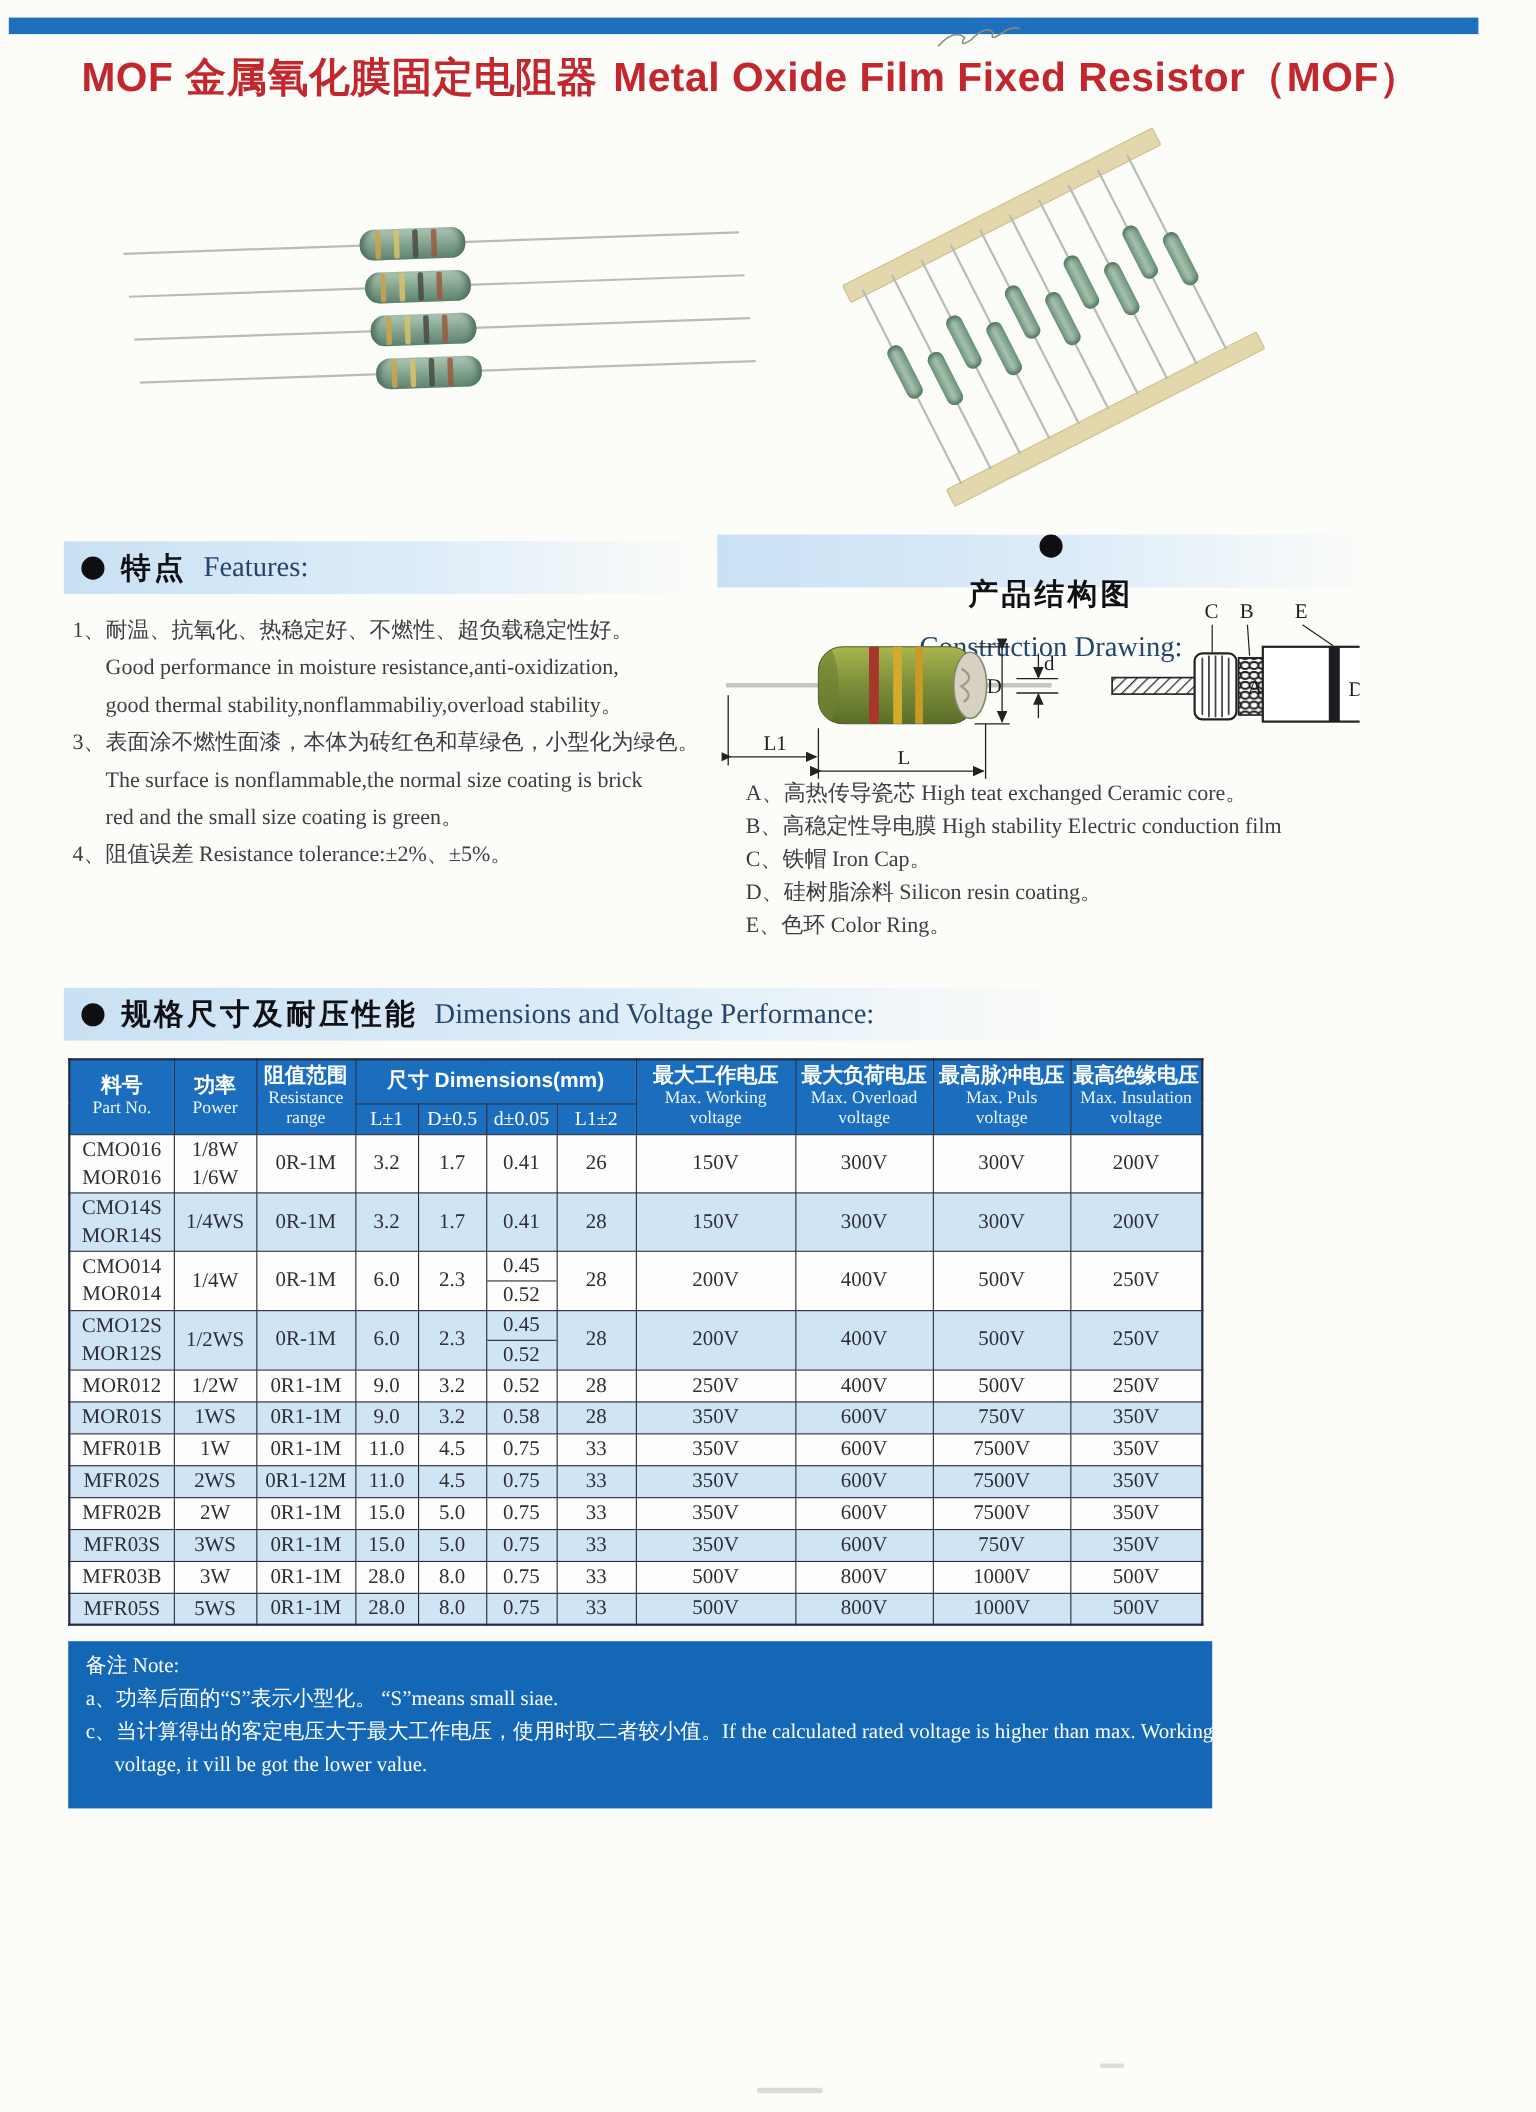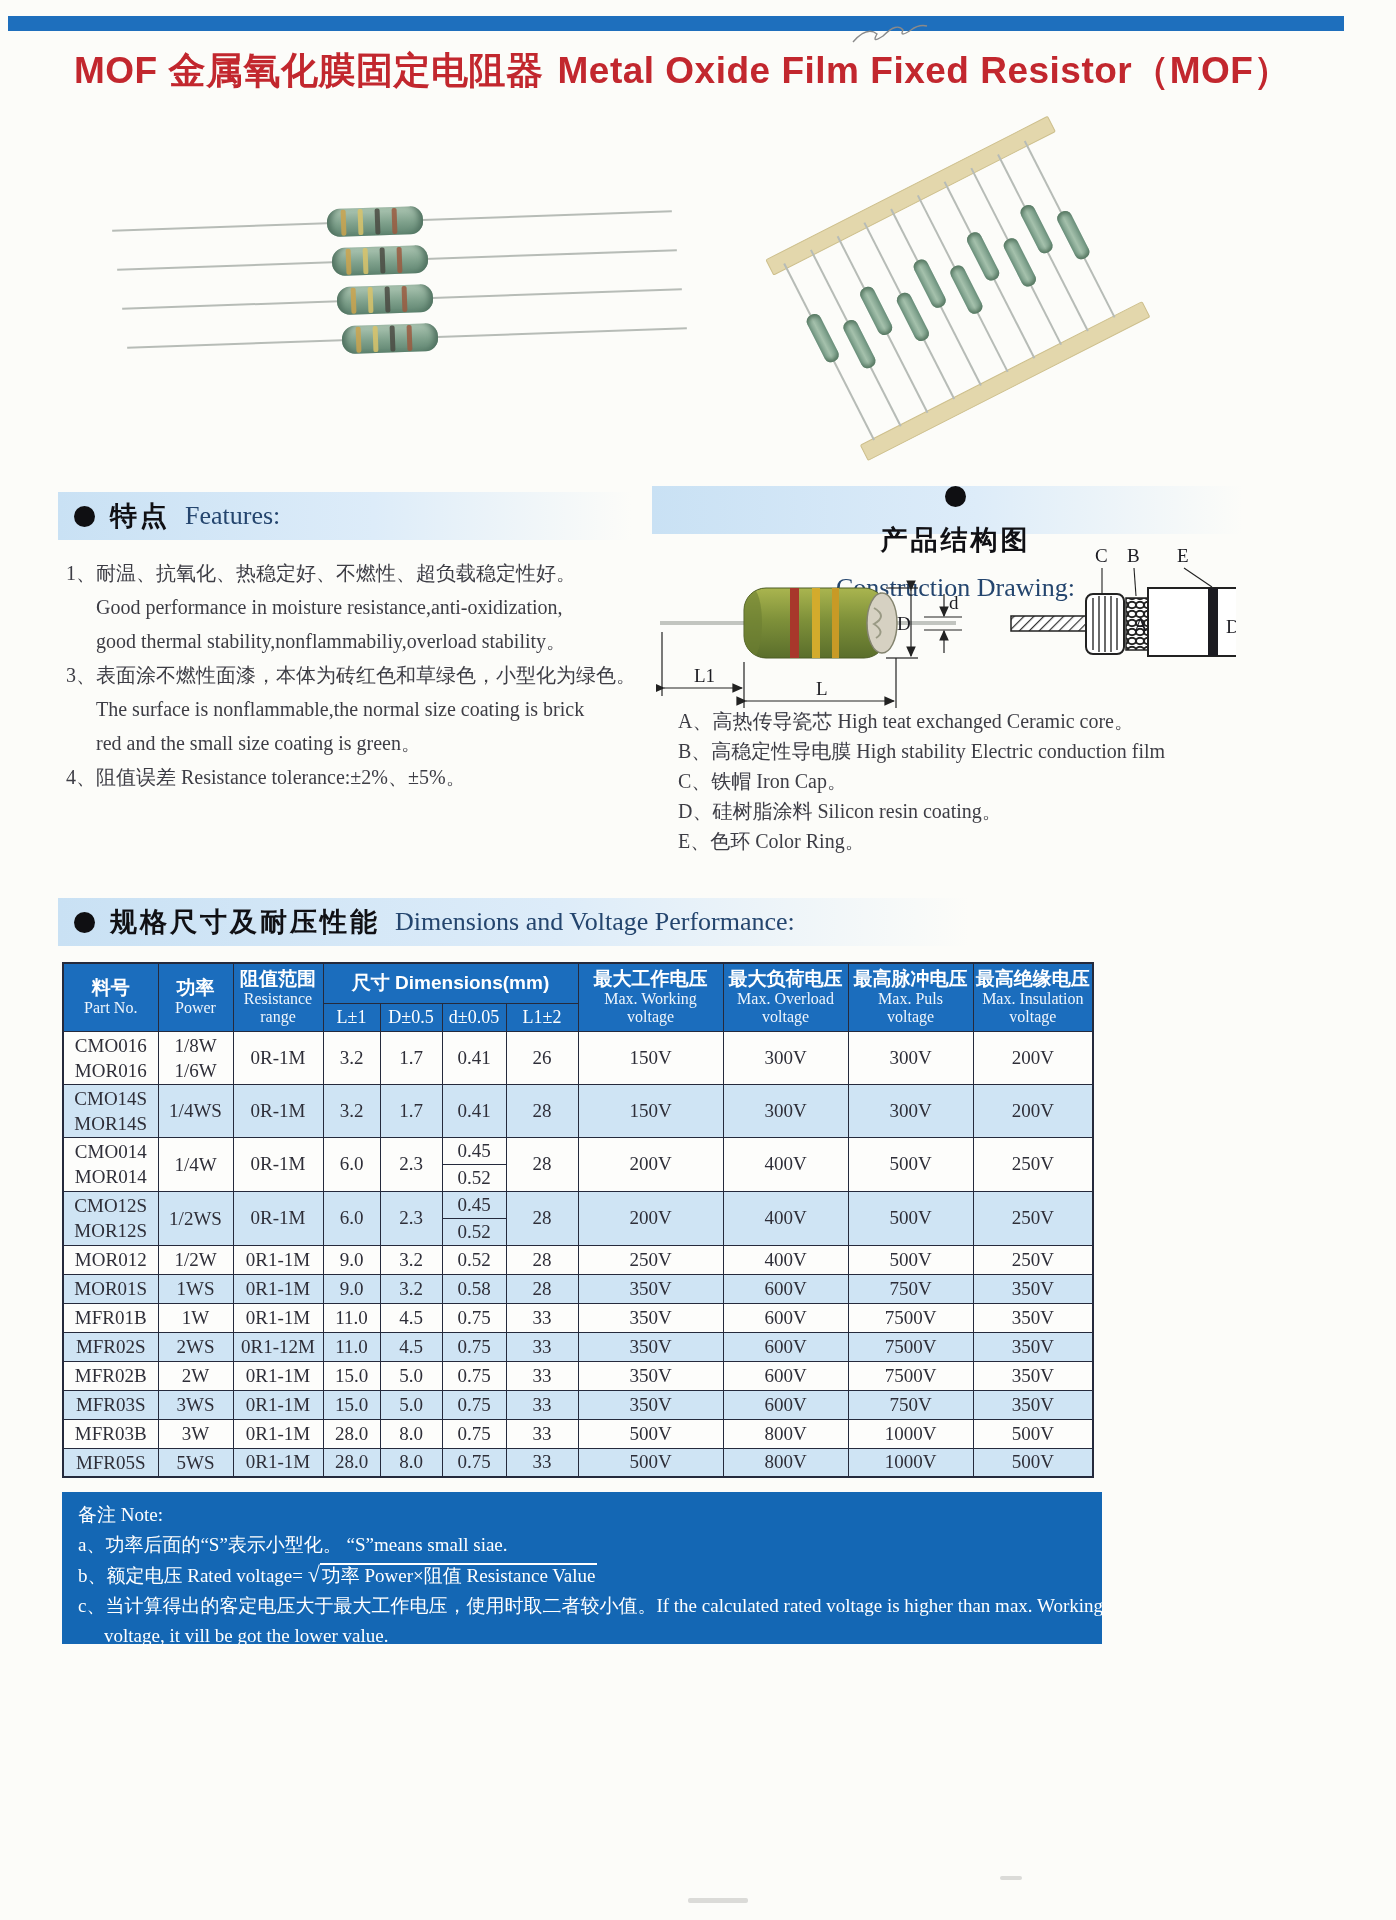--- a/index.html
+++ b/index.html
@@ -567,21 +567,18 @@
           <td>1000V</td>
           <td>500V</td>
         </tr>
       </tbody>
 </table>
 </div>
 
 <div class="abs notes">
   <div class="n-line">备注 Note:</div>
   <div class="n-line">a、功率后面的“S”表示小型化。 “S”means small siae.</div>
-  <div class="n-line">
-    <span>b、额定电压 Rated voltage= </span><span class="sqrt">√</span><span class="radicand">功率 Power×阻值 Resistance Value</span>
-  </div>
   <div class="n-line">c、当计算得出的客定电压大于最大工作电压，使用时取二者较小值。If the calculated rated voltage is higher than max. Working</div>
   <div class="n-line ind">voltage, it vill be got the lower value.</div>
 </div>
 
 <div class="speck" style="left:688px;top:1898px;width:60px;height:5px;"></div>
 <div class="speck" style="left:1000px;top:1876px;width:22px;height:4px;"></div>
 
 </body></html>

